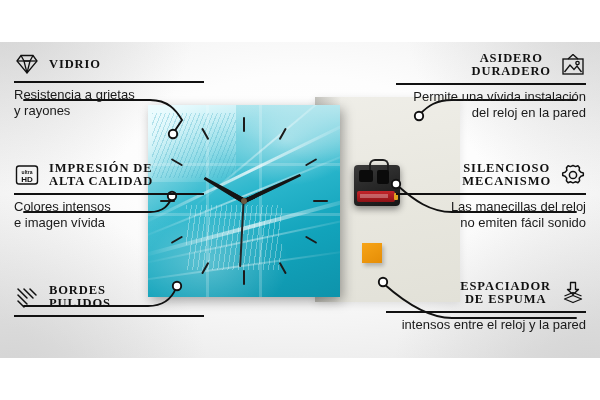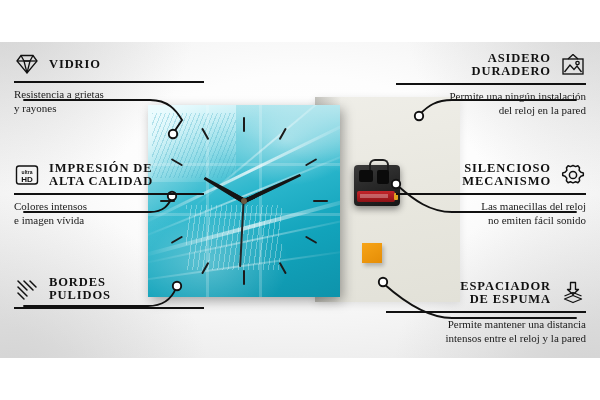--- a/index.html
+++ b/index.html
@@ -98,23 +98,23 @@
     background:linear-gradient(150deg,#f7a417,#e58d06);box-shadow:2px 3px 4px rgba(0,0,0,.22);}
 
   
   .callout{position:absolute;width:190px;}
   .callout .head{display:flex;align-items:center;gap:9px;}
   .callout.left .head{justify-content:flex-start;}
   .callout.right .head{justify-content:flex-end;}
   .titles{display:flex;flex-direction:column;line-height:1.04;}
   .titles span{font-family:"Liberation Serif", serif;font-weight:bold;font-size:12.5px;
     letter-spacing:.9px;color:#111;white-space:nowrap;}
-  .callout.right .titles span{text-align:right;}
+  .callout.right .titles span{text-align:center;}
   .rule{height:1.6px;background:#111;margin:5px 0 4px;}
-  .desc{font-family:Liberation Serif, serif;font-size:11px;color:#1a1a1a;line-height:1.3;}
+  .desc{font-family:Liberation Sans, sans-serif;font-size:13px;color:#1a1a1a;line-height:1.3;}
   .callout.right .desc{text-align:right;}
   .ico{width:26px;height:24px;flex:0 0 26px;color:#111;}
   .ico svg{display:block;width:26px;height:24px;}
 
   
   #wires{position:absolute;inset:0;pointer-events:none;}
 </style>
 </head>
 <body>
 
@@ -251,21 +251,21 @@
       <span class="titles">
         <span>IMPRESIÓN DE</span>
         <span>ALTA CALIDAD</span>
       </span>
     </div>
     <div class="rule"></div>
     <div class="desc">Colores intensos</div>
     <div class="desc">e imagen vívida</div>
   </div>
 
-  <div class="callout left" style="left:14px;top:276px;">
+  <div class="callout left" style="left:14px;top:284px;">
     <div class="head">
       <span class="ico">
         <svg viewBox="0 0 26 24">
             <g fill="none" stroke="currentColor" stroke-width="1.5" stroke-linecap="round">
           <path d="M4,4 L13,13"></path>
               <path d="M4,10 L13,19"></path>
               <path d="M4,16 L10,22"></path>
           <path d="M10,4 L19,13"></path>
               <path d="M16,4 L22,10"></path>
             </g>
@@ -290,21 +290,21 @@
             <g fill="none" stroke="currentColor" stroke-width="1.35">
           <path d="M13,1.5 L8,6 M13,1.5 L18,6"></path>
           <rect x="3" y="6" width="20" height="15"></rect>
           <path d="M4.5,19 L10,12 L14,16.5 L17,13 L21.5,19"></path>
           <circle cx="17.5" cy="10" r="1.7"></circle>
             </g>
           </svg>
       </span>
     </div>
     <div class="rule"></div>
-    <div class="desc">Permite una ningún instalación</div>
+    <div class="desc">Permite una vívida instalación</div>
     <div class="desc">del reloj en la pared</div>
   </div>
 
   <div class="callout right" style="left:396px;top:162px;">
     <div class="head">
       <span class="titles">
         <span>SILENCIOSO</span>
         <span>MECANISMO</span>
       </span>
       <span class="ico">
@@ -331,17 +331,16 @@
         <svg viewBox="0 0 26 24">
             <g fill="none" stroke="currentColor" stroke-width="1.35" stroke-linejoin="round">
           <path d="M10.5,1.5 h5 v7 h3 l-5.5,5 -5.5,-5 h3 z"></path>
           <path d="M13,14.5 L21.5,18 L13,21.5 L4.5,18 Z"></path>
           <path d="M4.5,15 L13,11.5 L21.5,15"></path>
             </g>
           </svg>
       </span>
     </div>
     <div class="rule"></div>
-    <div class="desc">Permite mantener una distancia</div>
     <div class="desc">intensos entre el reloj y la pared</div>
   </div>
 
 </div>
 
 </body></html>

